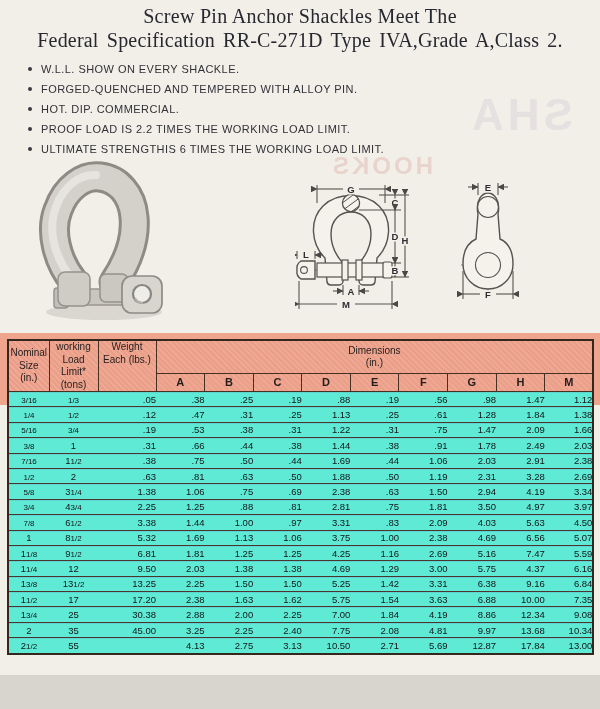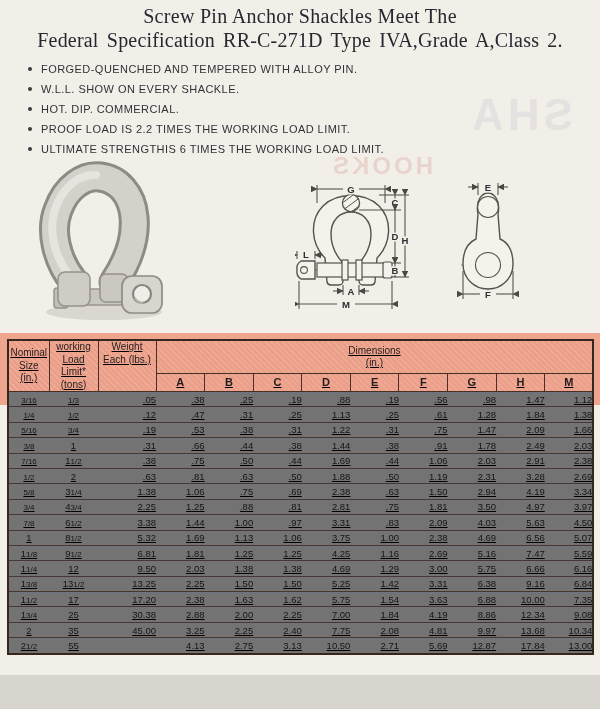--- a/index.html
+++ b/index.html
@@ -26,21 +26,21 @@
   svg{display:block;}
   .dimlabel{font:bold 9.5px "Liberation Sans",sans-serif;fill:#2e2e33;
             paint-order:stroke;stroke:#f2efe9;stroke-width:3.2px;}
   .thin{stroke:#56524e;stroke-width:1.1;fill:none;}
   .outline{stroke:#56524e;stroke-width:1.4;fill:#f5f2ec;}
   .cl{stroke:#6b7a92;stroke-width:.9;stroke-dasharray:7 2.5 1.5 2.5;fill:none;}
   
   .panel-top{left:0;top:333px;width:600px;height:72px;background:#efa48e;}
   .panel-bottom{left:0;top:681px;width:600px;height:6px;background:#f2b19c;}
   table.spec{position:absolute;left:7px;top:339px;width:586px;border-collapse:collapse;
-             table-layout:fixed;background:#737373;border:2.5px solid #35261e;text-decoration:underline;}
+             table-layout:fixed;background:#5eead4;border:2.5px solid #35261e;}
   table.spec th{background:#efa48e;
      background-image:repeating-linear-gradient(45deg,rgba(140,60,40,.06) 0 2px,rgba(255,255,255,.05) 2px 4px);
      border:1.8px solid #472f22;font-weight:normal;font-size:10px;color:#241d1c;line-height:12.5px;padding:0;}
   th.hdim{height:32px;vertical-align:middle;}
   th .bl{display:block;}
   th.hwt{vertical-align:top;padding-top:5px;}
   .dimhdr{font-weight:bold !important;font-size:11px !important;}
   table.spec td{font-size:9.5px;color:#141419;height:14.4px;padding:0;
                 border-top:1.8px solid #4a362c;box-shadow:inset 0 1px 0 rgba(90,130,200,.18);}
   td.num{text-align:right;padding-right:13px;}
@@ -55,25 +55,25 @@
 <body>
 
 <div class="page">
 
   <div class="abs title title1">Screw Pin Anchor Shackles Meet The</div>
   <div class="abs title title2">Federal Specification RR-C-271D Type IVA,Grade A,Class 2.</div>
 
   <ul class="abs bullets">
     <li>
         <span class="dot"></span>
-        <span>FORGED-QUENCHED AND TEMPERED WITH ALLOY PIN.</span>
+        <span>W.L.L. SHOW ON EVERY SHACKLE.</span>
       </li>
     <li>
         <span class="dot"></span>
-        <span>W.L.L. SHOW ON EVERY SHACKLE.</span>
+        <span>FORGED-QUENCHED AND TEMPERED WITH ALLOY PIN.</span>
       </li>
     <li>
         <span class="dot"></span>
         <span>HOT. DIP. COMMERCIAL.</span>
       </li>
     <li>
         <span class="dot"></span>
         <span>PROOF LOAD IS 2.2 TIMES THE WORKING LOAD LIMIT.</span>
       </li>
     <li>
@@ -409,21 +409,21 @@
           <td class="ctr"><span>1</span><span class="frac">1/4</span></td>
           <td class="ctr"><span>12</span><span class="frac"></span></td>
           <td class="num">9.50</td>
           <td class="num">2.03</td>
           <td class="num">1.38</td>
           <td class="num">1.38</td>
           <td class="num">4.69</td>
           <td class="num">1.29</td>
           <td class="num">3.00</td>
           <td class="num">5.75</td>
-          <td class="num">6.66</td>
+          <td class="num">4.37</td>
           <td class="num">6.16</td>
         </tr>
         <tr>
           <td class="ctr"><span>1</span><span class="frac">3/8</span></td>
           <td class="ctr"><span>13</span><span class="frac">1/2</span></td>
           <td class="num">13.25</td>
           <td class="num">2.25</td>
           <td class="num">1.50</td>
           <td class="num">1.50</td>
           <td class="num">5.25</td>

